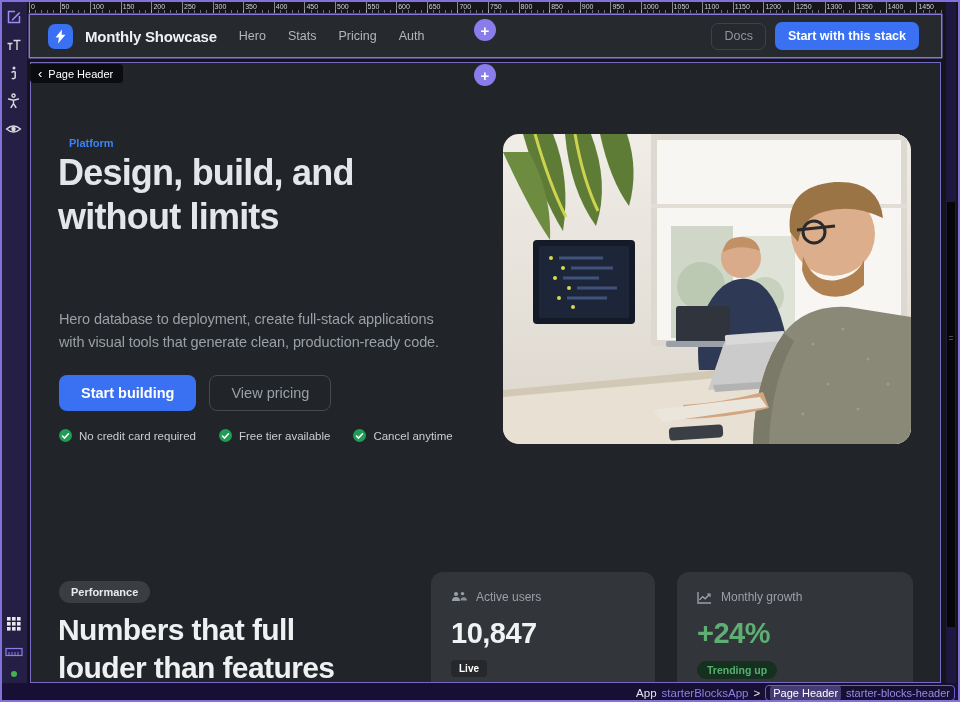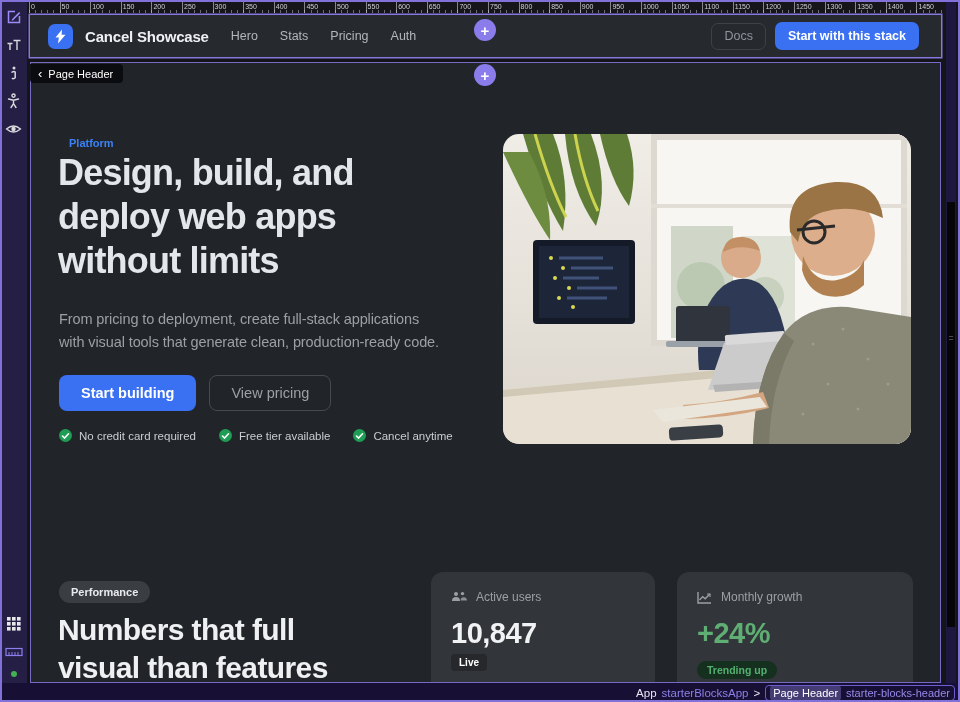--- a/index.html
+++ b/index.html
@@ -64,21 +64,21 @@
     background:#3a3e43;color:#e8eaed;font-size:11px;font-weight:bold;display:flex;align-items:center}
   .stats-title{position:absolute;left:27px;top:548px;font-size:30px;line-height:38px;font-weight:bold;
     color:#eef0f2;letter-spacing:-.6px}
 
   .stat-card{position:absolute;top:509px;height:150px;border-radius:12px;background:#323539;padding:18px 20px}
   .stat-card.c1{left:400px;width:224px}
   .stat-card.c2{left:646px;width:236px}
   .stat-label{display:flex;align-items:center;gap:9px;font-size:12px;color:#9ba0a6}
   .stat-value{margin-top:13px;font-size:29px;font-weight:bold;color:#f1f2f4;letter-spacing:-.5px}
   .stat-value.green{color:#5fae74}
-  .live-badge{display:inline-block;margin-top:4px;padding:3px 8px;border-radius:4px;background:#26282c;
+  .live-badge{display:inline-block;margin-top:10px;padding:3px 8px;border-radius:4px;background:#26282c;
     color:#fff;font-size:10px;font-weight:bold}
   .trend-badge{display:inline-block;margin-top:11px;padding:3px 10px;border-radius:10px;background:#15301f;
     color:#55b070;font-size:10.5px;font-weight:bold}
 
   
   .plus-btn{position:absolute;left:447px;width:22px;height:22px;border-radius:50%;background:#8b7cec;
     color:#fff;display:flex;align-items:center;justify-content:center;font-size:15px;font-weight:bold;
     z-index:6;cursor:pointer;line-height:1}
   .plus-top{top:6px}.plus-bottom{top:51px}
   .hdr-tag{position:absolute;left:3px;top:51px;height:19px;background:rgba(10,11,13,.92);border-radius:0 4px 4px 4px;
@@ -267,41 +267,40 @@
   <div class="canvas">
 
     <div class="pg-navbar">
       <div class="logo">
         <span>
           <svg width="13" height="15" viewBox="0 0 13 15">
               <path d="M8 .5L1.5 8.6h3.4L4 14.5 11.5 5.7H7.6z" fill="#fff"></path>
             </svg>
         </span>
       </div>
-      <span class="brand">Cancel Showcase</span>
+      <span class="brand">Monthly Showcase</span>
       <div class="nav-links">
         <span>Hero</span>
         <span>Stats</span>
         <span>Pricing</span>
         <span>Auth</span>
       </div>
       <div class="nav-spacer"></div>
       <div class="docs-btn">Docs</div>
       <div class="cta-btn">Start with this stack</div>
     </div>
 
     <div class="pg-section">
       <div class="eyebrow">Platform</div>
       <div class="hero-title">
         <div>Design, build, and</div>
-        <div>deploy web apps</div>
         <div>without limits</div>
       </div>
       <div class="hero-desc">
-        <div>From pricing to deployment, create full-stack applications</div>
+        <div>Hero database to deployment, create full-stack applications</div>
         <div>with visual tools that generate clean, production-ready code.</div>
       </div>
       <div class="hero-btns">
         <div class="btn-primary">Start building</div>
         <div class="btn-secondary">View pricing</div>
       </div>
       <div class="checklist">
         <div class="check-item">
           <span class="check-circle">
               <svg width="9" height="8" viewBox="0 0 9 8">
@@ -398,21 +397,21 @@
             </g>
           <path d="M260 258q-42 11-80 13l2 14q45-1 84-11z" fill="#d3a681"></path>
           <polygon points="150,276 257,263 264,273 160,288" fill="#eae6dc"></polygon>
           <rect x="166" y="292" width="54" height="13" rx="4" fill="#3a3f46" transform="rotate(-4 193 298)"></rect>
         </svg>
       </div>
 
       <div class="perf-badge">Performance</div>
       <div class="stats-title">
         <div>Numbers that full</div>
-        <div>visual than features</div>
+        <div>louder than features</div>
       </div>
 
       <div class="stat-card c1">
         <div class="stat-label">
           <span>
             <svg width="16" height="12" viewBox="0 0 16 12" fill="#9ba0a6">
                 <circle cx="5" cy="3" r="2"></circle>
                 <path d="M1 10q0-4 4-4t4 4z"></path>
                 <circle cx="11.5" cy="2.6" r="1.7"></circle>
                 <path d="M9.5 9.5q.3-3.5 3.5-3.3 2.8.2 3 3.3z" opacity=".85"></path>

